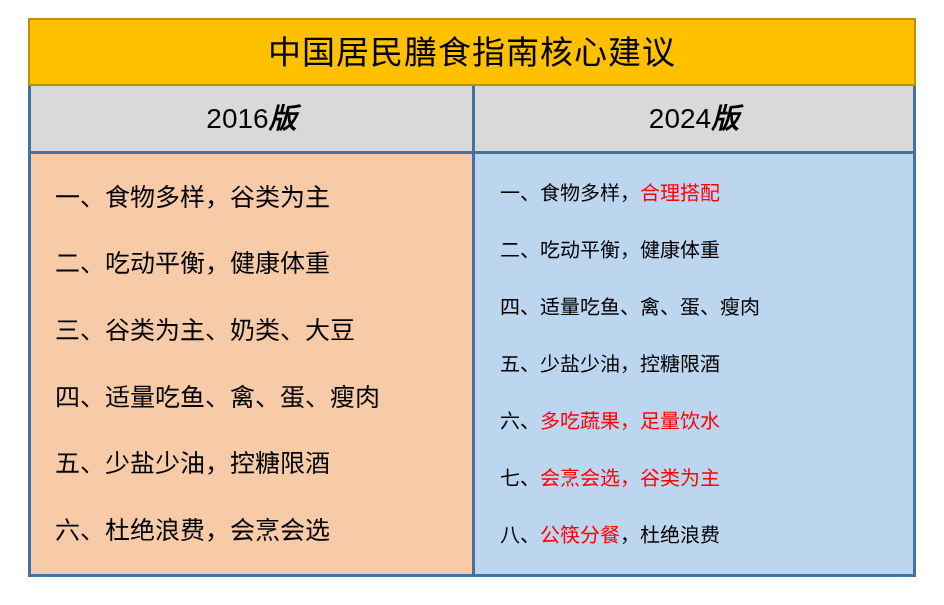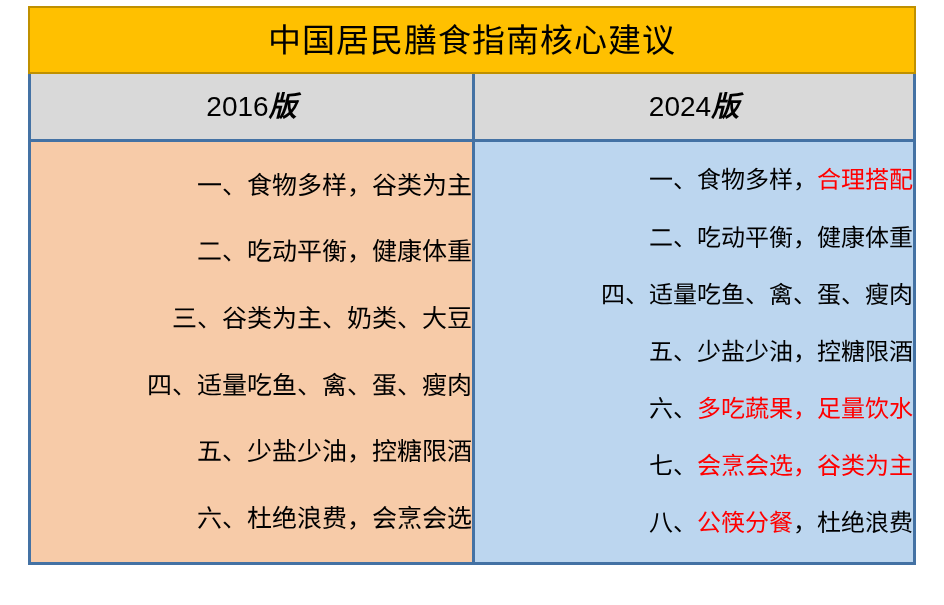--- a/index.html
+++ b/index.html
@@ -11,27 +11,26 @@
   body {
     width: 944px;
     height: 605px;
     overflow: hidden;
     font-family: "Liberation Sans", "DejaVu Sans", sans-serif;
   }
 
   #guideline-table {
     position: absolute;
     left: 28px;
-    top: 6px;
+    top: 18px;
     width: 888px;
     height: 559px;
     box-sizing: border-box;
     display: flex;
     flex-direction: column;
-    text-align: right;
   }
 
   
   .title-bar {
     box-sizing: border-box;
     height: 68px;
     flex: 0 0 68px;
     background: #FFC000;
     border: 2px solid #BF9000;
     display: flex;
@@ -107,26 +106,26 @@
     background: #BCD6EF;
   }
 
   .item {
     font-size: 25px;
     line-height: 1.1;
     color: #000000;
     white-space: nowrap;
   }
   .body-cell.left .item {
-    padding-left: 35px;
+    padding-left: 24px;
     font-size: 25px;
   }
   .body-cell.right .item {
     padding-left: 25px;
-    font-size: 24px;
+    font-size: 20px;
   }
   .seg-red   { color: #FF0000; }
   .seg-black { color: #000000; }
 </style>
 </head>
 <body>
 
 <div id="guideline-table">
 
   <div class="title-bar">

